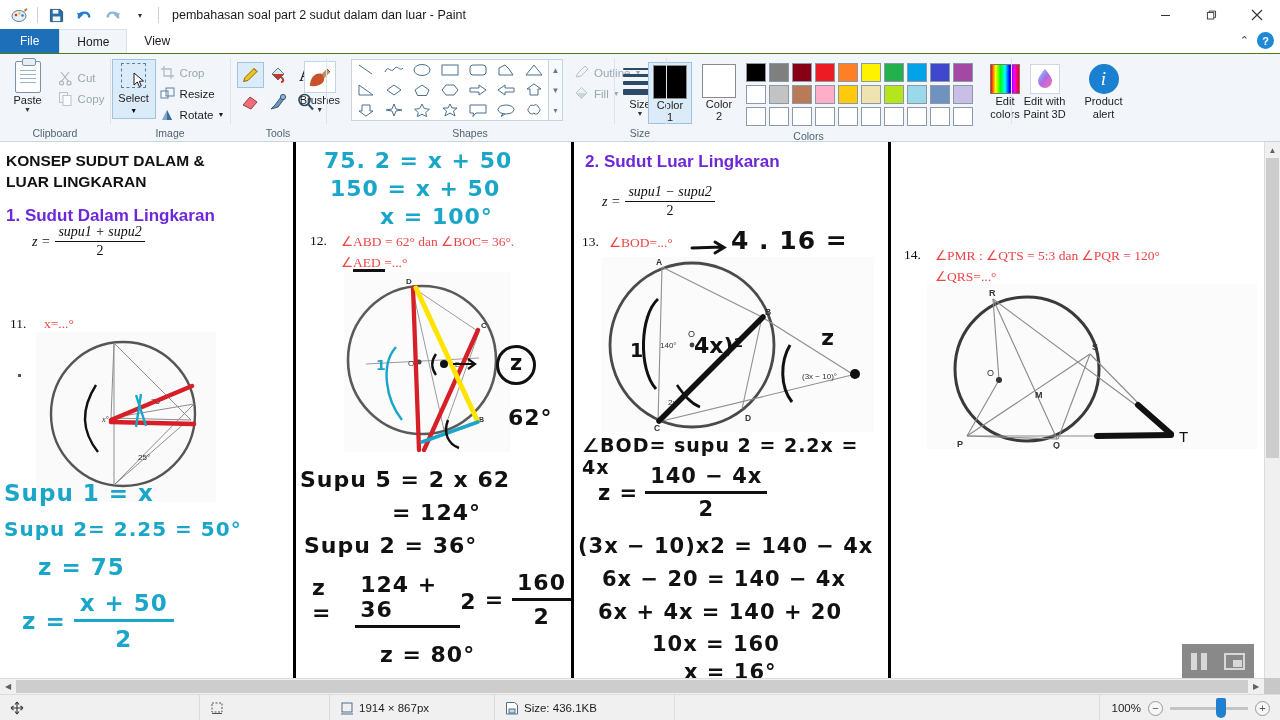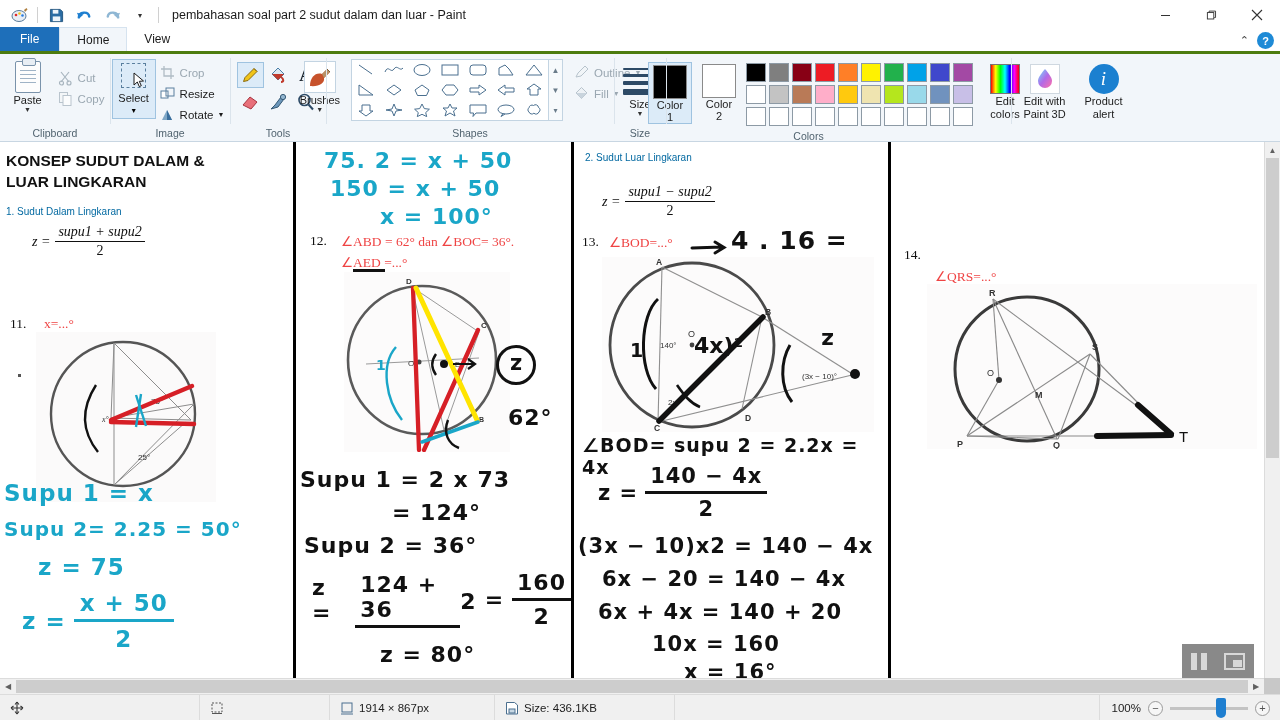--- a/index.html
+++ b/index.html
@@ -28,21 +28,21 @@
     font-family:"Liberation Sans", sans-serif;
   }
   .win-ctrls { position:absolute; right:0; top:0; display:flex; height:30px; }
   .win-btn { width:46px; height:30px; display:flex; align-items:center; justify-content:center; color:#333; }
   .win-btn svg { display:block; }
 
   
   .tabrow {
     height:24px; background:#ffffff; display:flex; align-items:flex-end;
     position:relative; flex:0 0 24px;
-    border-bottom:3px solid #4d7c0f;
+    border-bottom:1px solid #4d7c0f;
   }
   .tab {
     height:24px; padding:0 17px; display:flex; align-items:center;
     font-size:12px; color:#1a1a1a;
   }
   .tab.file { background:#1e6fba; color:#fff; padding:0 20px; }
   .tab.active { background:#f2f6fa; border:1px solid #d6e3ef; border-bottom:none; }
   .tabrow-right { position:absolute; right:6px; top:2px; display:flex; align-items:center; gap:8px; }
   .chevron-up { color:#444; font-size:11px; }
   .help-btn {
@@ -123,21 +123,21 @@
   
   .canvas-area { flex:1; background:#c8c8c8; position:relative; overflow:hidden; }
   .canvas {
     position:absolute; left:0; top:0; width:1264px; height:540px; background:#fff; overflow:hidden;
   }
   .vline { position:absolute; top:0; bottom:0; width:3px; background:#000; }
 
   .panel { position:absolute; top:0; bottom:0; }
 
   .h-title { font-size:15.5px; font-weight:bold; color:#111; line-height:21px; }
-  .sub-title { font-size:10px; font-weight:normal; color:#0369a1; }
+  .sub-title { font-size:17px; font-weight:bold; color:#6d28d9; }
   .q-num { font-family:"Liberation Serif", serif; font-size:13.5px; color:#111; }
   .q-text { font-family:"Liberation Serif", serif; font-size:13.5px; color:#ef4444; }
 
   .formula { font-family:"Liberation Serif", serif; font-style:italic; font-size:14px; color:#111;
       display:inline-flex; align-items:center; gap:5px;}
   .frac { display:inline-flex; flex-direction:column; align-items:center; }
   .frac .num { border-bottom:1.2px solid #111; padding:0 3px 1px; }
   .frac .den { padding-top:1px; font-style:normal;}
 
   
@@ -711,21 +711,21 @@
           <path d="M78 170 L134 150" stroke="#1aa6c8" stroke-width="3.6" stroke-linecap="round"></path>
 
           <path d="M104 148 C99 161, 104 172, 115 176" stroke="#111" stroke-width="2.4" fill="none"></path>
         </svg>
 
         <div style="position:absolute;left:200px;top:203px;width:40px;height:40px;border:3px solid #111;border-radius:50%;display:flex;align-items:center;justify-content:center;">
           <span class="hw hw-black" style="font-size:21px;transform:rotate(180deg);">z</span>
         </div>
         <div class="hw hw-black" style="position:absolute;left:212px;top:263px;font-size:22px;">62°</div>
 
-        <div class="hw hw-black" style="position:absolute;left:4px;top:325px;font-size:22px;">Supu 1 = 2 x 73</div>
+        <div class="hw hw-black" style="position:absolute;left:4px;top:325px;font-size:22px;">Supu 5 = 2 x 62</div>
         <div class="hw hw-black" style="position:absolute;left:96px;top:358px;font-size:22px;">= 124°</div>
         <div class="hw hw-black" style="position:absolute;left:8px;top:391px;font-size:22px;">Supu 2 = 36°</div>
         <div class="hw hw-black" style="position:absolute;left:16px;top:428px;font-size:22px;display:flex;align-items:center;gap:8px;">
           <span>z =</span>
           <span style="display:inline-flex;align-items:center;">
             <span style="border-bottom:3px solid #111;padding:0 5px 3px;">124 + 36</span>
             <span style="padding-top:3px;">2</span>
           </span>
           <span>=</span>
           <span style="display:inline-flex;flex-direction:column;align-items:center;">
@@ -802,20 +802,21 @@
         </div>
         <div class="hw hw-black" style="position:absolute;left:4px;top:392px;font-size:21px;">(3x − 10)x2  = 140 − 4x</div>
         <div class="hw hw-black" style="position:absolute;left:28px;top:425px;font-size:21px;">6x − 20 = 140 − 4x</div>
         <div class="hw hw-black" style="position:absolute;left:24px;top:458px;font-size:21px;">6x + 4x = 140 + 20</div>
         <div class="hw hw-black" style="position:absolute;left:78px;top:490px;font-size:21px;">10x = 160</div>
         <div class="hw hw-black" style="position:absolute;left:110px;top:518px;font-size:21px;">x = 16°</div>
       </div>
 
       <div class="panel" style="left:891px;width:373px;">
         <div class="q-num" style="position:absolute;left:13px;top:105px;">14.</div>
+        <div class="q-text" style="position:absolute;left:44px;top:105px;">∠PMR : ∠QTS = 5:3 dan ∠PQR = 120°</div>
         <div class="q-text" style="position:absolute;left:44px;top:126px;">∠QRS=...°</div>
 
         <svg style="position:absolute;left:36px;top:142px;" width="330" height="165" viewBox="0 0 330 165">
           <rect x="0" y="0" width="330" height="165" fill="#fcfbfb"></rect>
           <circle cx="100" cy="85" r="72" fill="none" stroke="#3a3a3a" stroke-width="3"></circle>
           <g stroke="#8a8a8a" stroke-width="1.1" fill="none">
             <path d="M66 15 L72 96"></path>
             <path d="M66 15 L210 122"></path>
             <path d="M66 15 L130 155"></path>
             <path d="M40 152 L72 96"></path>

